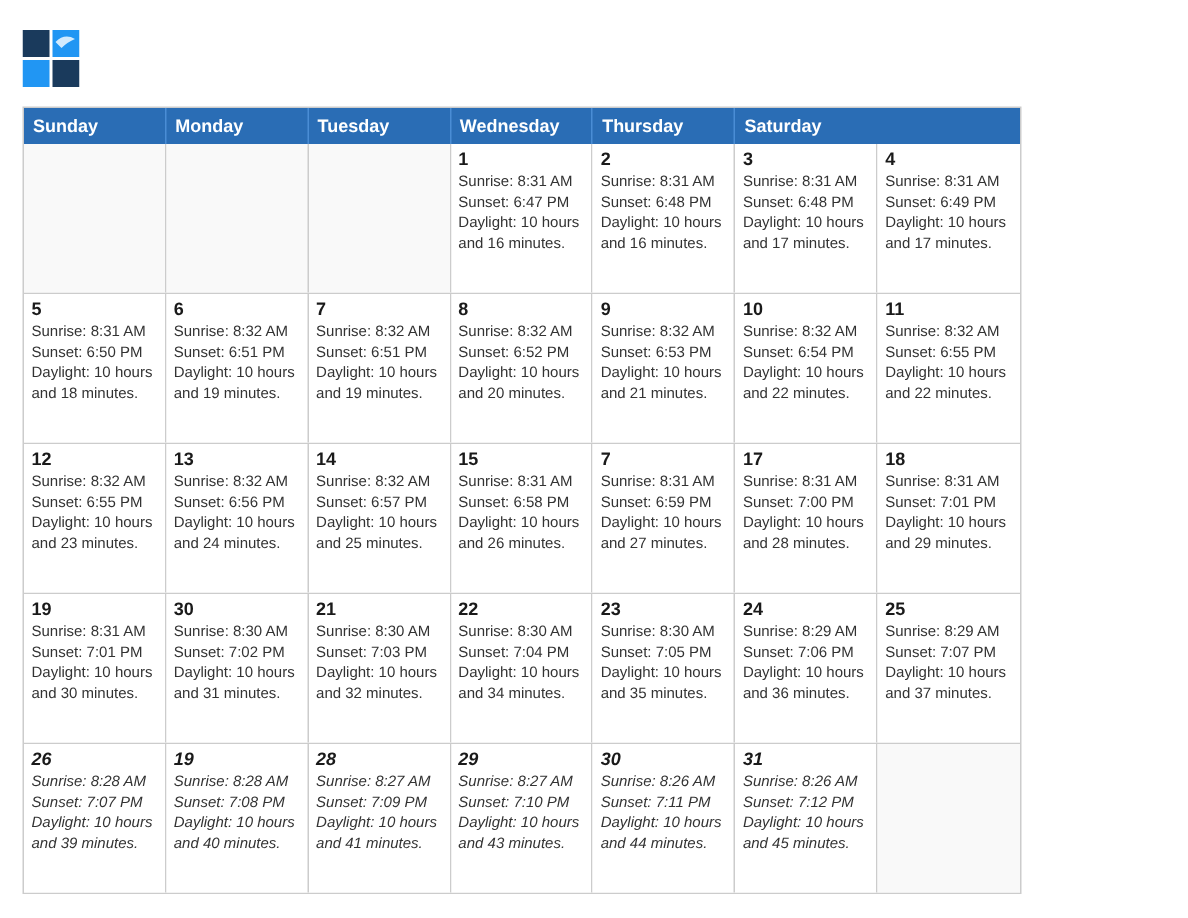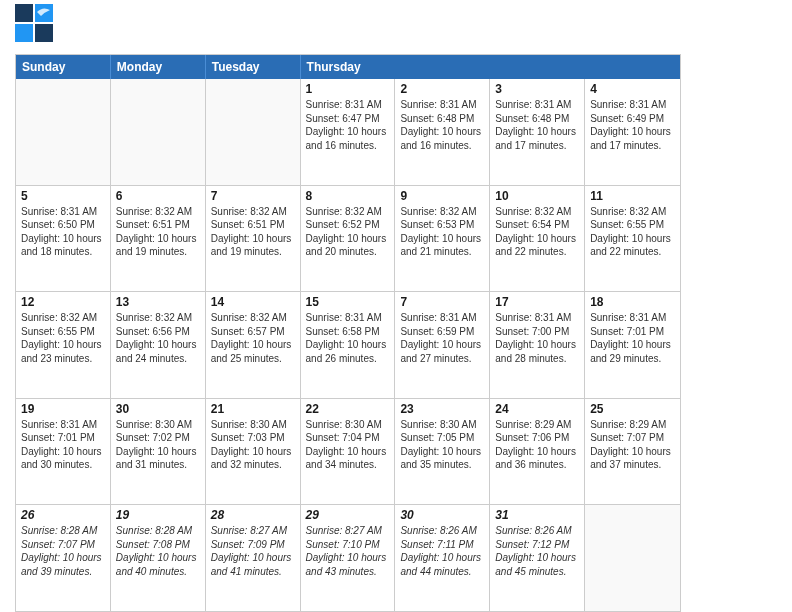--- a/index.html
+++ b/index.html
@@ -6,21 +6,21 @@
     body {
       width: 792px;
       height: 612px;
       font-family: Arial, sans-serif;
       background: #fff;
       overflow: hidden;
     }
     .container {
       width: 696px;
       height: 612px;
-      padding: 0 15px;
+      padding: 16px 15px;
       display: flex;
       flex-direction: column;
     }
     .header {
       display: flex;
       align-items: flex-start;
       justify-content: space-between;
       margin-bottom: 8px;
     }
     .logo {
@@ -122,21 +122,23 @@
       <div class="month-title"></div>
       <div class="location"></div>
     </div>
   </div>
 
   <div class="calendar">
     <div class="day-headers">
     <div class="day-header">Sunday</div>
         <div class="day-header">Monday</div>
         <div class="day-header">Tuesday</div>
+        <div class="day-header">Wednesday</div>
         <div class="day-header">Thursday</div>
+        <div class="day-header">Saturday</div>
       </div>
     <div class="calendar-body">
     <div class="week-row">
           <div class="day-cell empty"></div>
           <div class="day-cell empty"></div>
           <div class="day-cell empty"></div>
           <div class="day-cell">
             <span class="day-number">1</span>
             <div class="day-info" style="white-space: pre-line;">Sunrise: 8:31 AM
 Sunset: 6:47 PM

